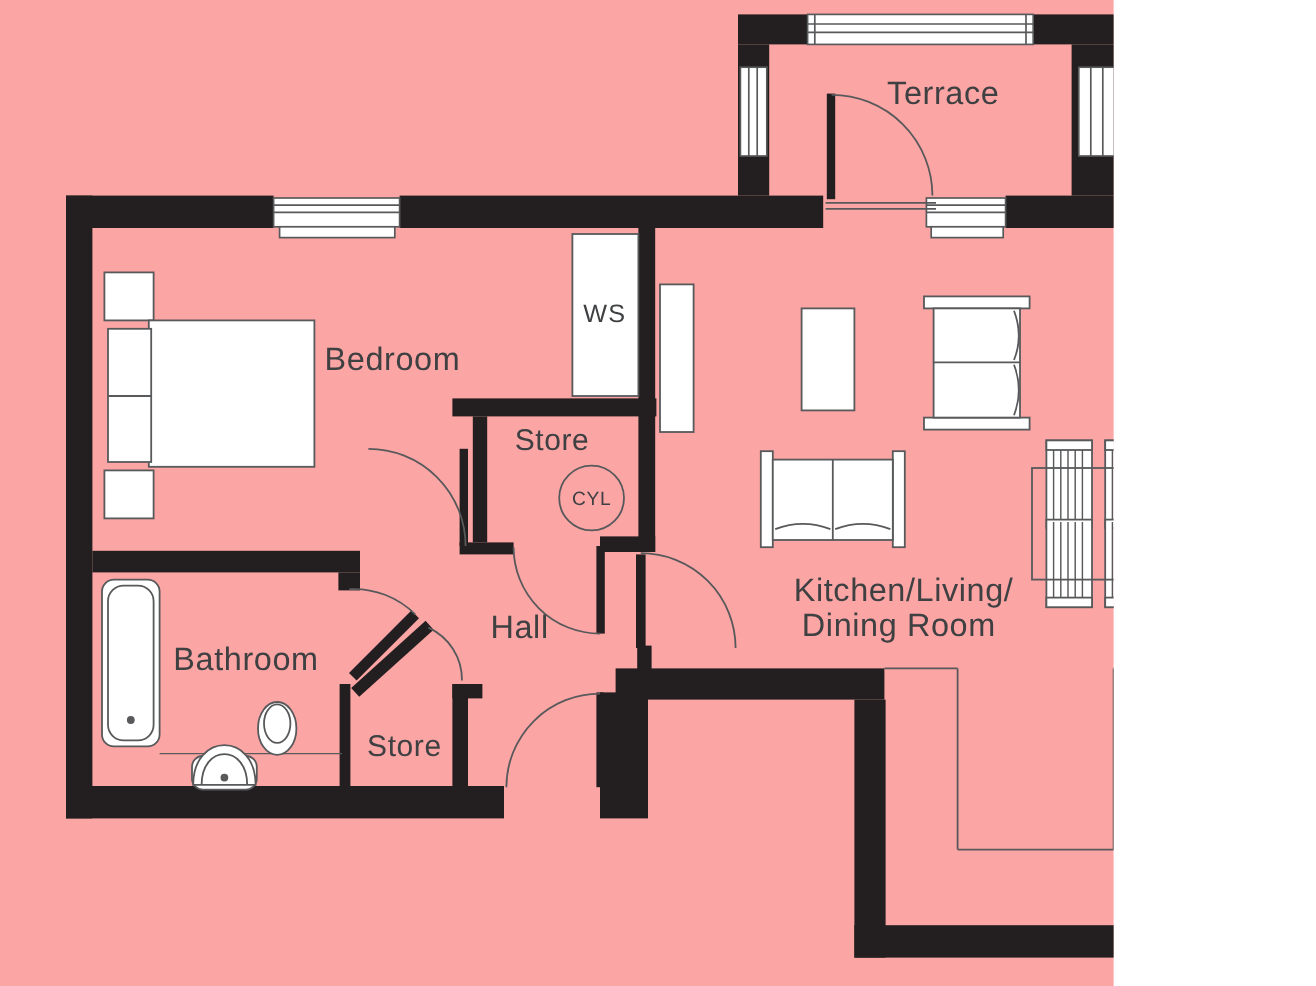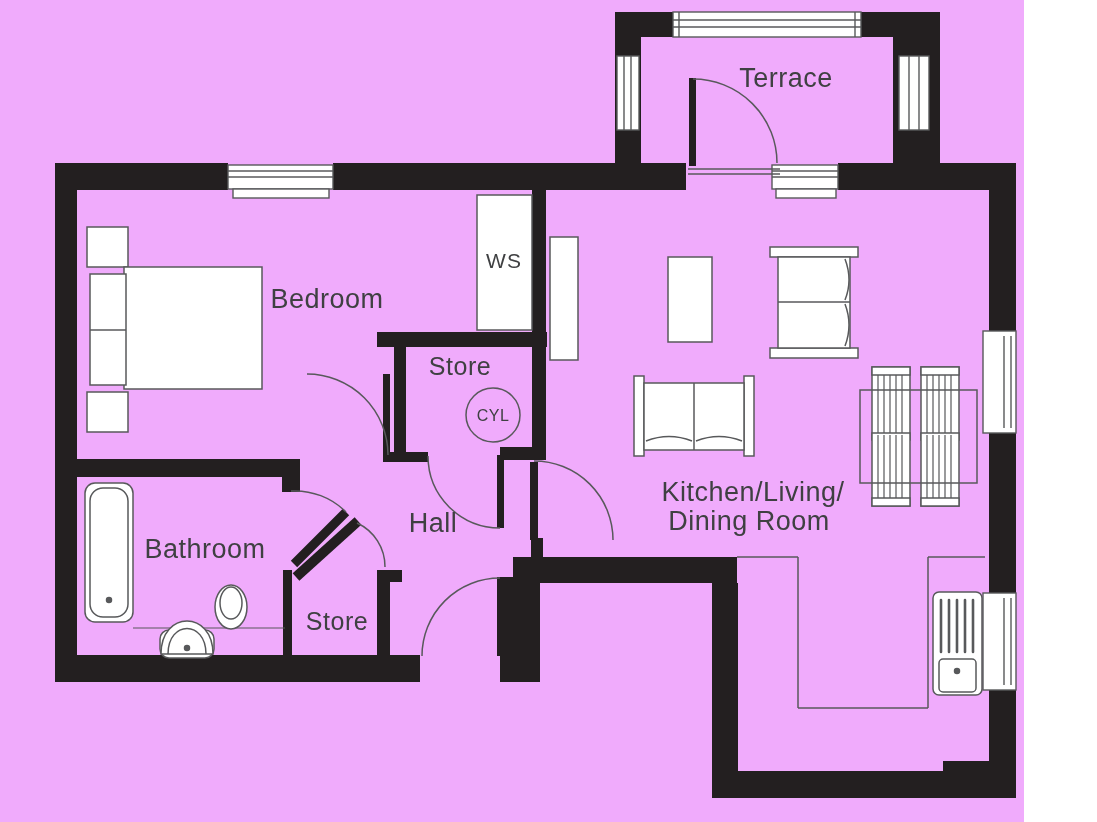--- a/index.html
+++ b/index.html
@@ -1,16 +1,16 @@
 <!DOCTYPE html>
 <html><head>
 <meta charset="utf-8">
 <style>
   html,body{margin:0;padding:0;background:#ffffff;}
-  .page{position:relative;width:1024px;height:822px;background:#f0abfc;overflow:hidden;
+  .page{position:relative;width:928px;height:822px;background:#fca5a5;overflow:hidden;
         font-family:"Liberation Sans", sans-serif;}
   svg text{fill:#3f4042;font-family:"Liberation Sans", sans-serif;}
   .room-label{font-size:27px;letter-spacing:0.5px;}
   .room-label-sm{font-size:25px;letter-spacing:0.5px;}
   .tag-label{font-size:21px;letter-spacing:1px;}
   .tiny-label{font-size:16px;letter-spacing:0.5px;}
 </style>
 </head>
 <body>
 

